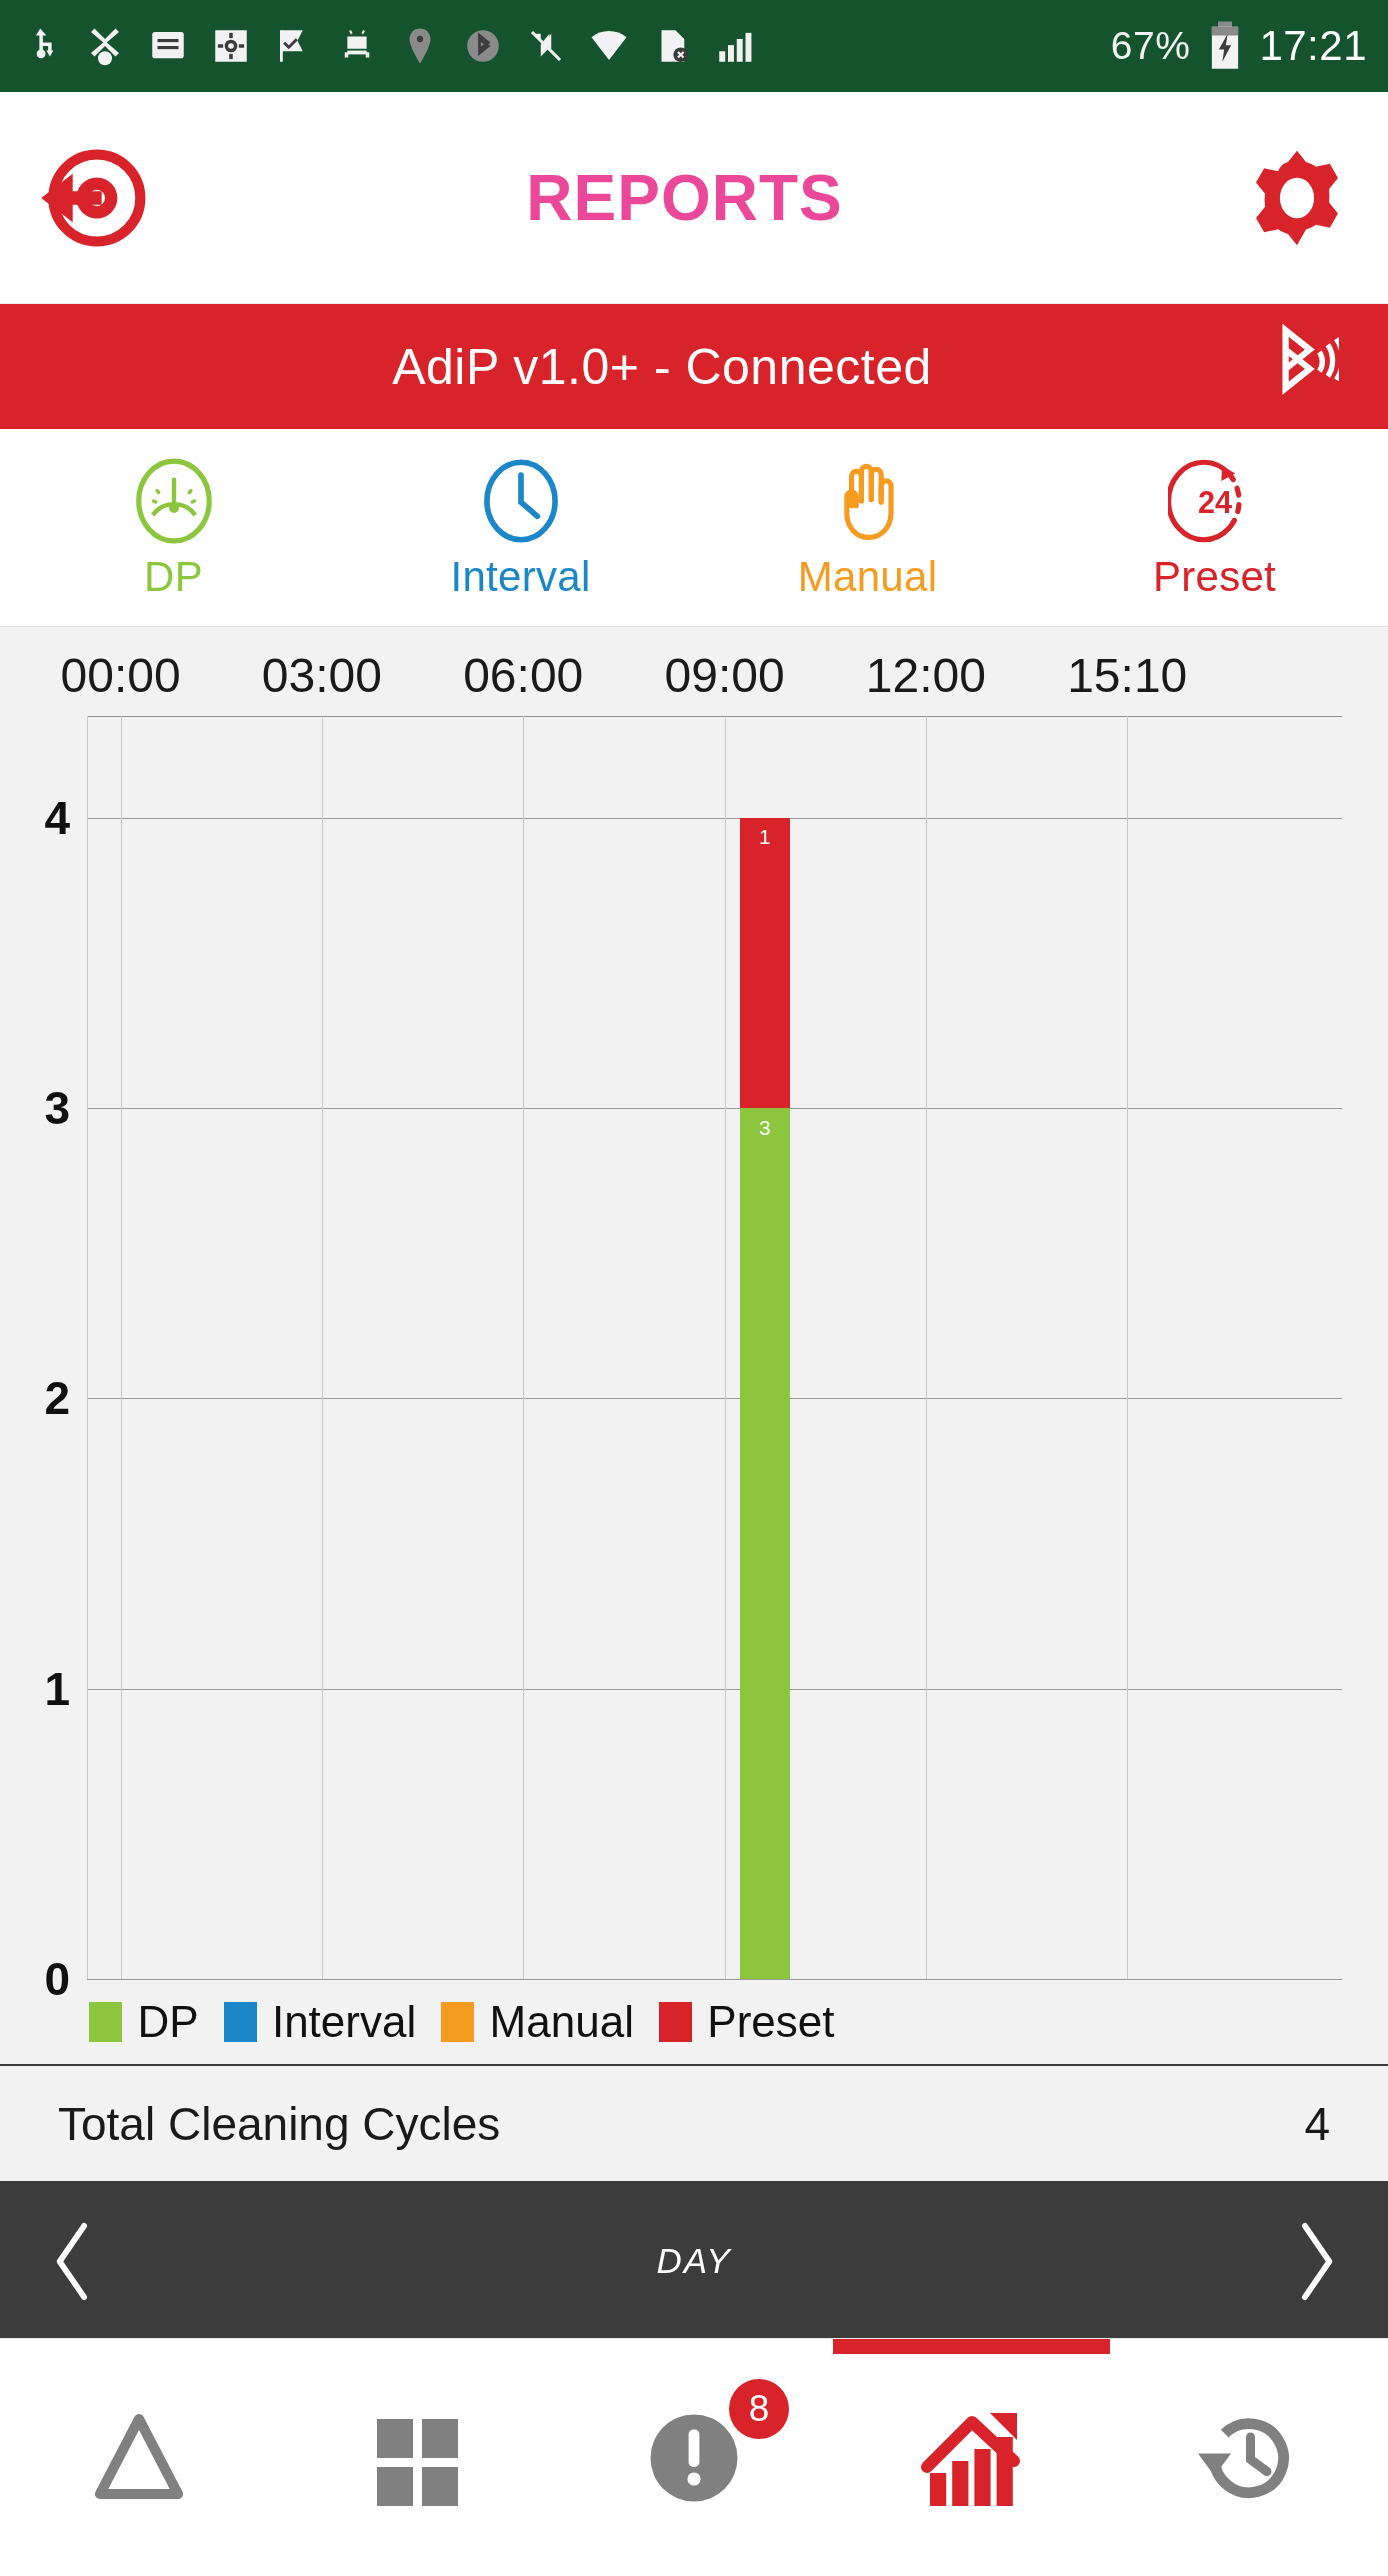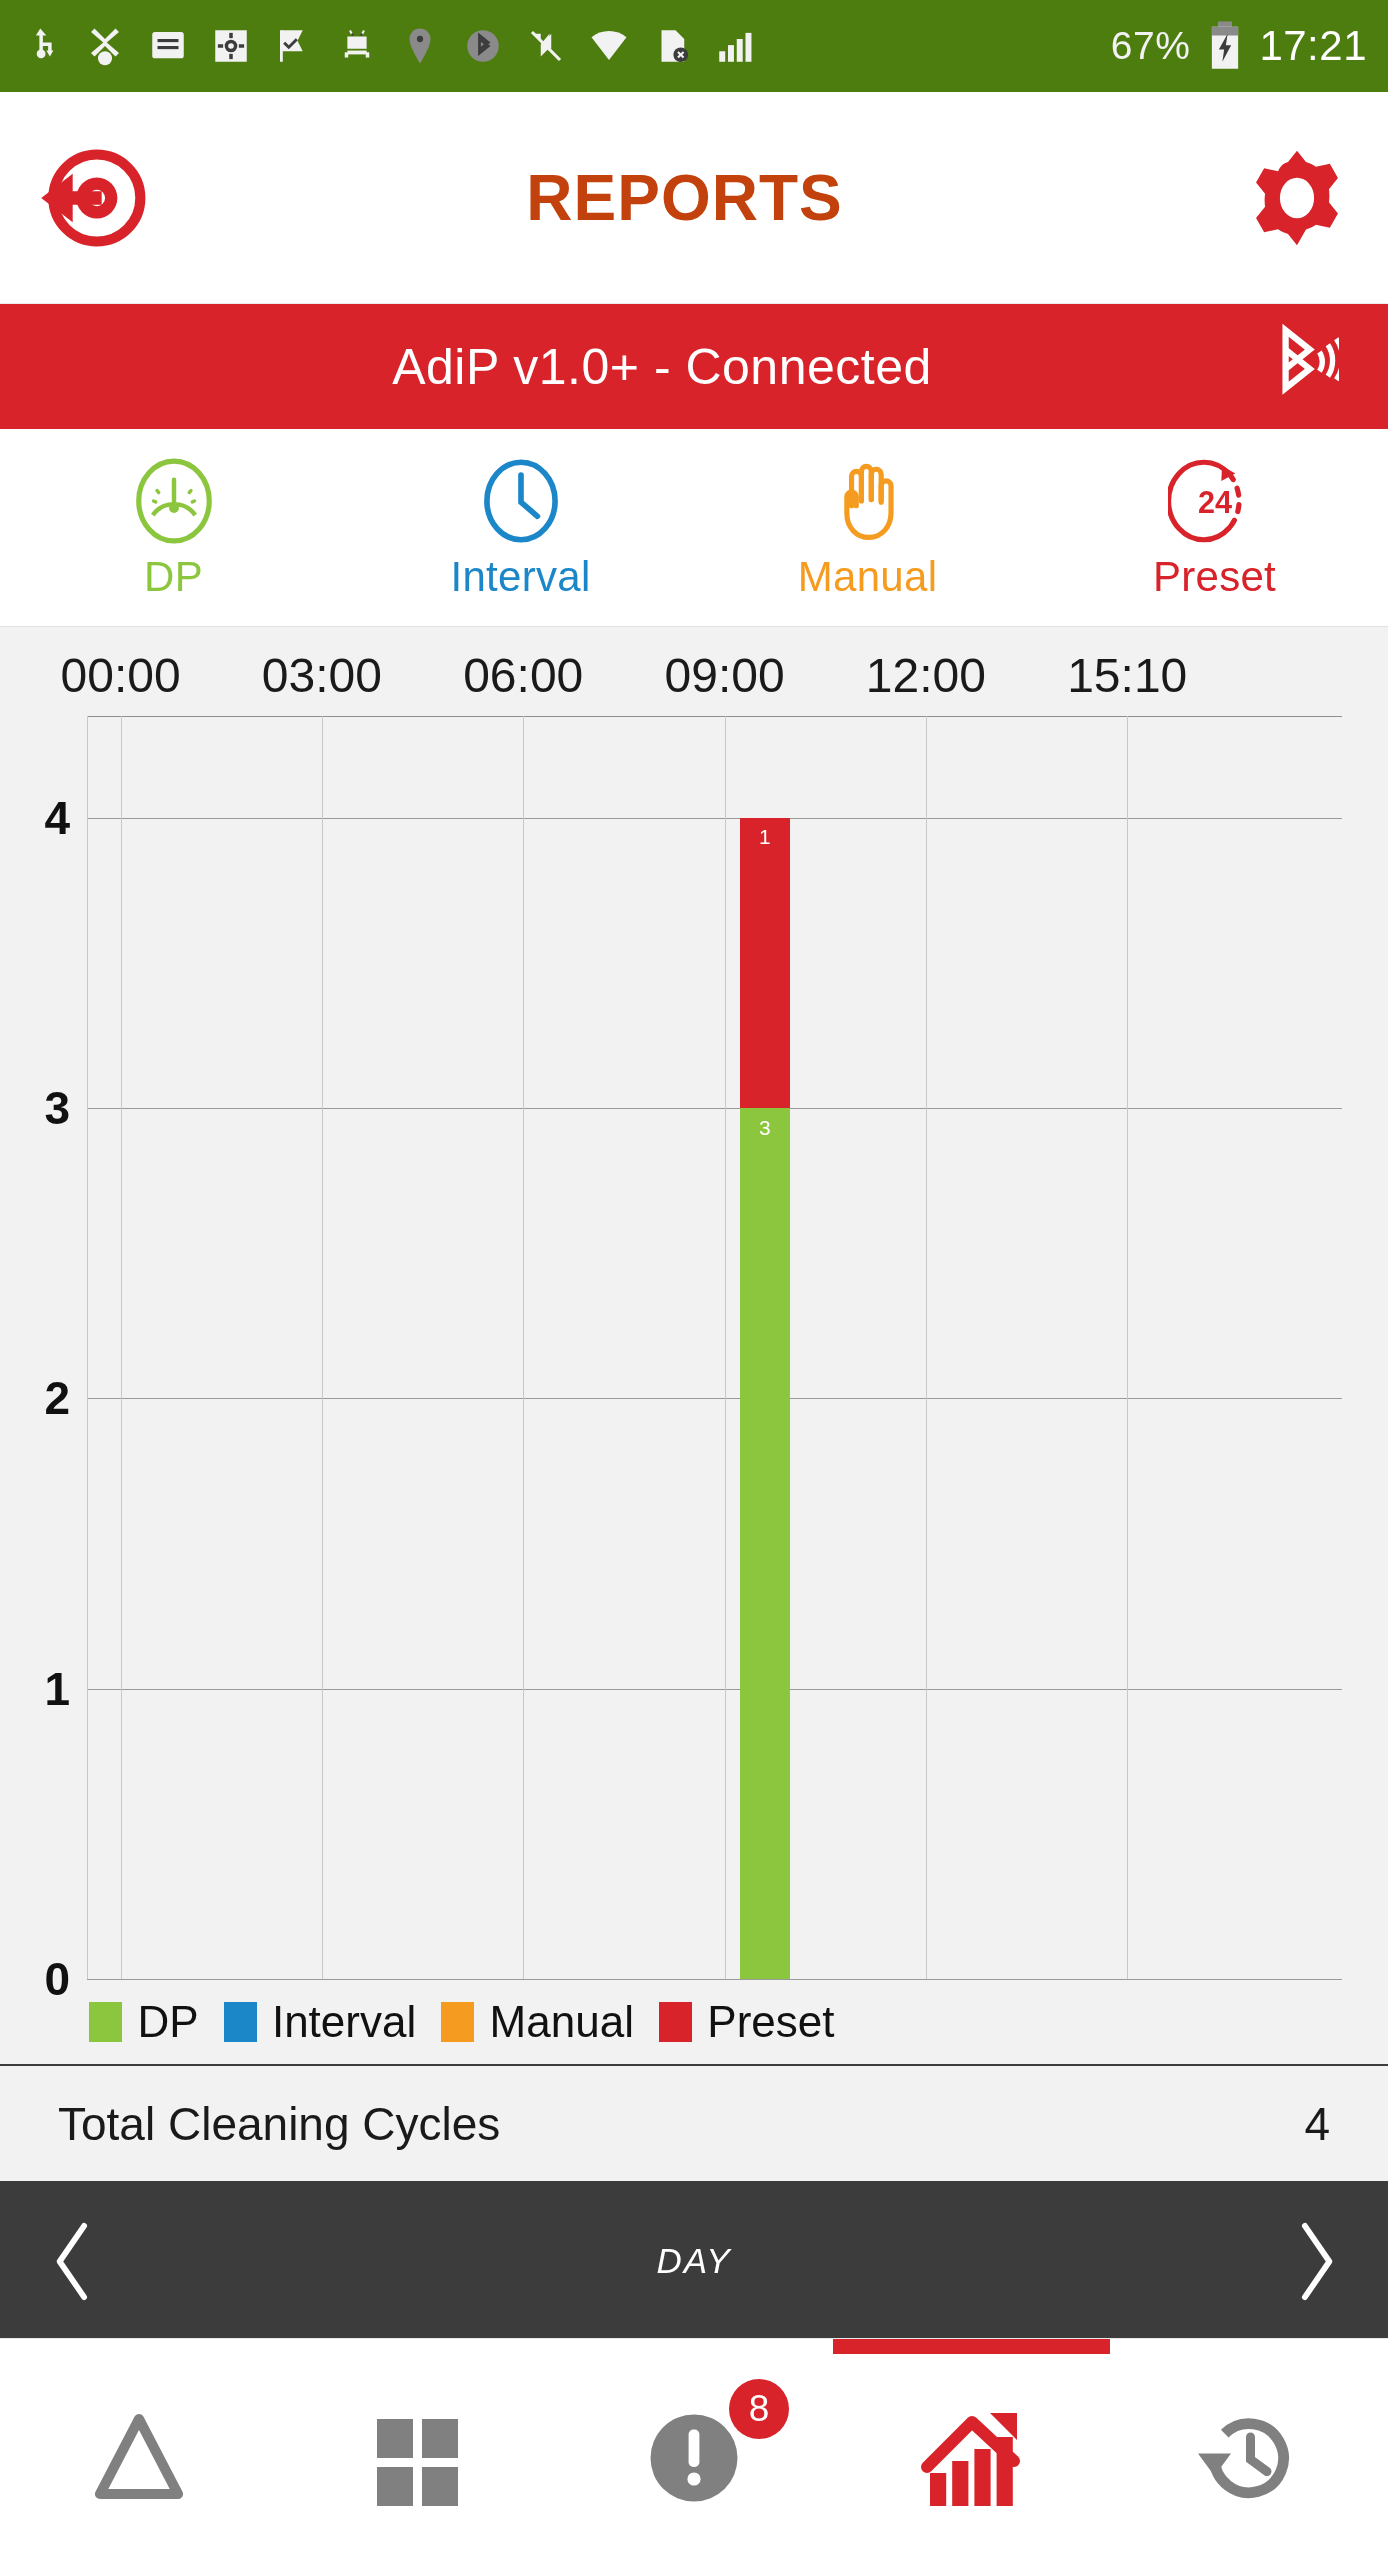--- a/index.html
+++ b/index.html
@@ -6,37 +6,37 @@
   html,body{ width:1388px; height:2576px; }
   body{
     font-family:"Liberation Sans", sans-serif;
     background:#ffffff;
     -webkit-font-smoothing:antialiased;
   }
   .screen{ position:relative; width:1388px; height:2576px; overflow:hidden; display:flex; flex-direction:column; }
 
   
   .statusbar{
-    height:92px; background:#4d7c0f; display:flex; align-items:center;
+    height:92px; background:#14532d; display:flex; align-items:center;
     padding:0 21px 0 21px; flex:0 0 auto;
   }
   .sb-left{ display:flex; align-items:center; gap:21px; flex:1 1 auto; }
   .sb-right{ display:flex; align-items:center; gap:13.5px; }
   .sb-ico{ width:42px; height:44px; display:block; flex:0 0 auto; }
   .sb-batt-text{ color:#f2f2f2; font-size:39px; letter-spacing:0.5px; }
   .sb-time{ color:#ffffff; font-size:42px; letter-spacing:0.5px; }
 
   
   .header{
     height:212px; background:#ffffff; display:flex; align-items:center;
     justify-content:space-between; padding:0 29px; flex:0 0 auto;
     border-bottom:1px solid #ebebeb;
   }
   .hdr-title{
-    font-size:64px; font-weight:bold; color:#c2410c; letter-spacing:1px;
+    font-size:64px; font-weight:bold; color:#ec4899; letter-spacing:1px;
     flex:1 1 auto; text-align:center; margin-left:-19px;
   }
   .hdr-btn{ width:125px; height:125px; display:flex; align-items:center; justify-content:center; }
 
   
   .conn{
     height:125px; background:#d8232a; display:flex; align-items:center;
     padding:0 49px 0 0; flex:0 0 auto; position:relative;
   }
   .conn-text{

